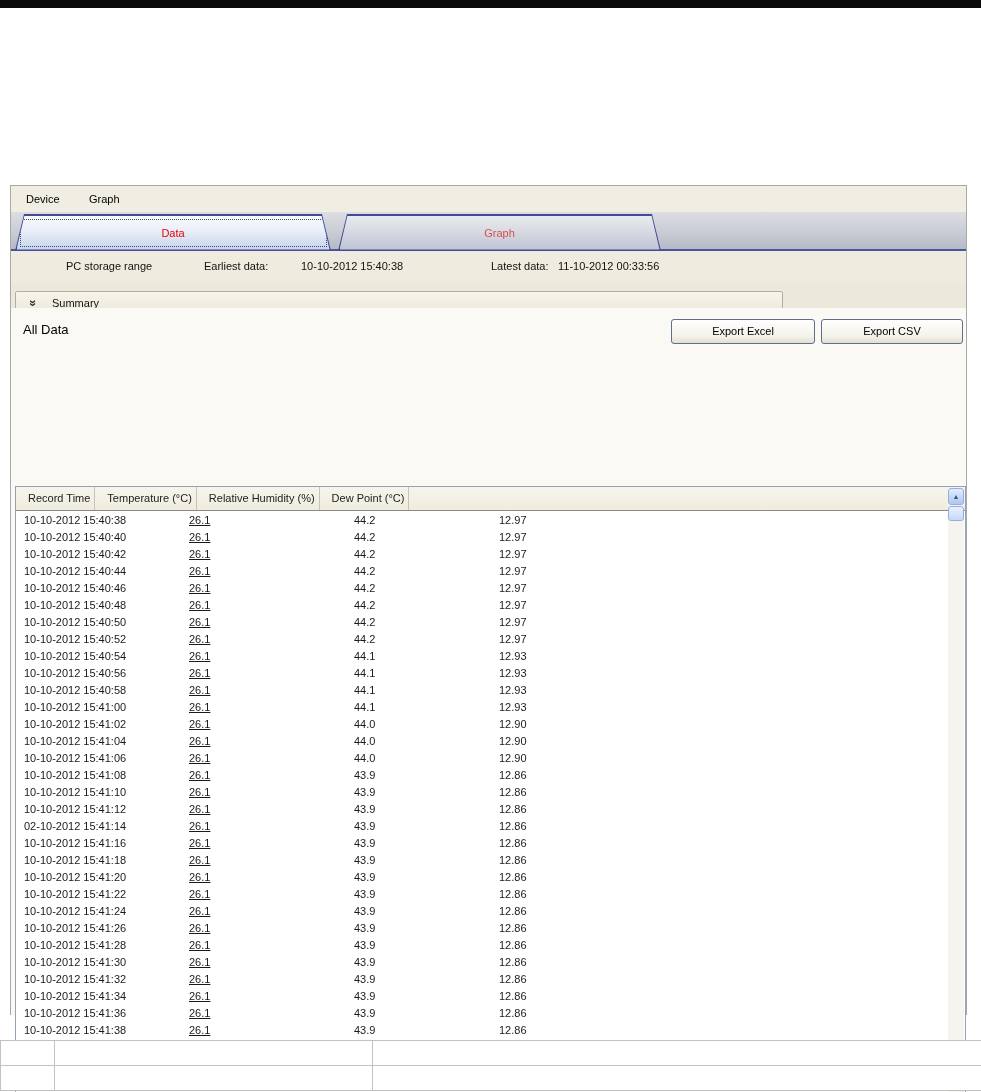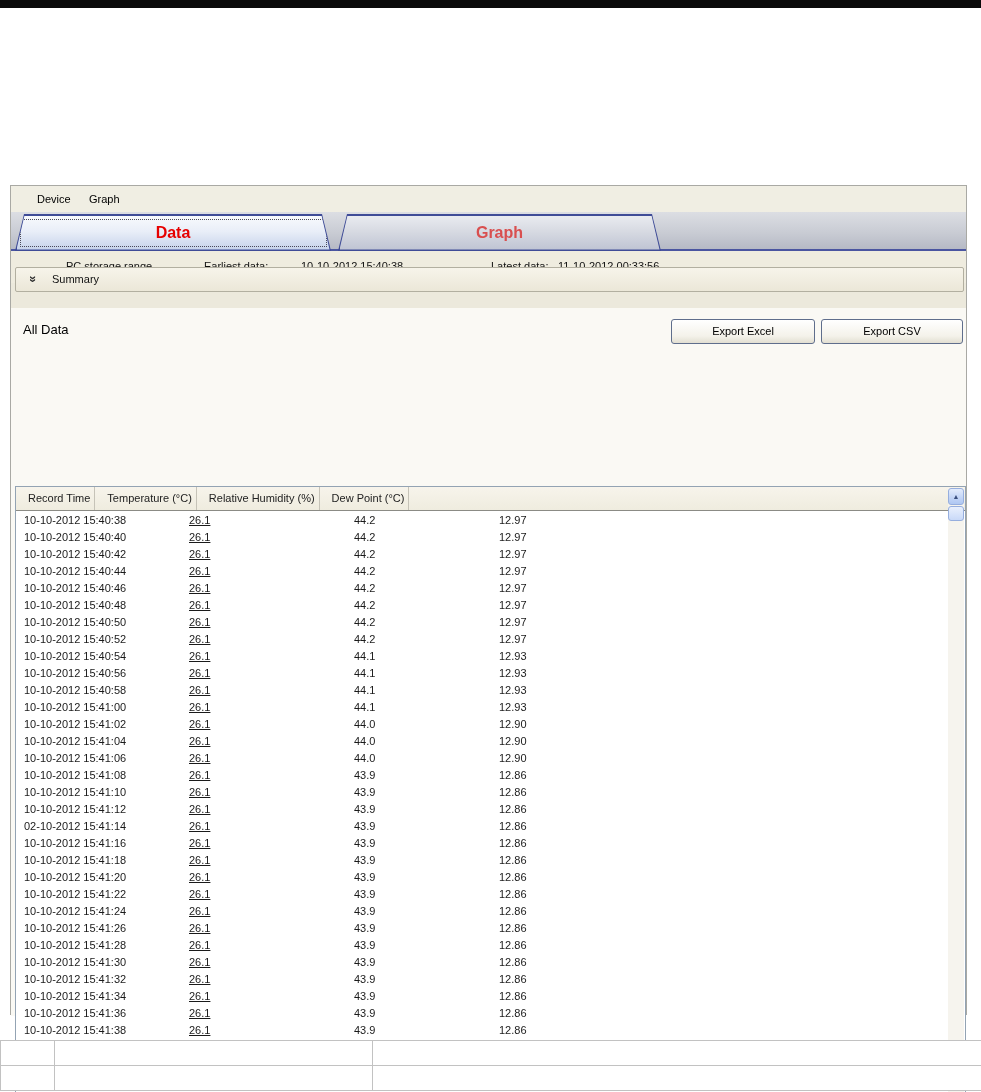--- a/index.html
+++ b/index.html
@@ -11,51 +11,51 @@
   #canvas{position:relative;width:981px;height:1092px;background:#fff;overflow:hidden;}
 
   .top-bar{position:absolute;left:0;top:0;width:981px;height:8px;background:#0a0a0a;}
 
   .app-window{position:absolute;left:10px;top:185px;width:957px;height:830px;
     background:var(--window-bg);border:1px solid #A9A9A4;}
 
   
   .menu-bar{position:absolute;left:0;top:0;width:100%;height:26px;background:#F0EEE3;}
   .menu-item{position:absolute;top:5px;font-size:11px;color:#000;padding:2px 6px;cursor:default;}
-  .menu-device{left:20px;} .menu-graph{left:72px;}
+  .menu-device{left:9px;} .menu-graph{left:72px;}
 
   
   .tab-strip{position:absolute;left:0;top:26px;width:100%;height:39px;
     background:linear-gradient(180deg,#DCDEE3 0%,#C8CBD3 55%,#B3B7C3 100%);}
   .strip-line{position:absolute;bottom:0;height:2px;background:var(--navy);}
   .strip-line.right{left:316px;right:0;}
   .strip-line.left{left:0;width:5px;}
   .tab{position:absolute;top:2px;height:37px;}
   .tab-shape{position:absolute;inset:0;background:#3F4C97;
     clip-path:polygon(9px 0,calc(100% - 9px) 0,100% 100%,0 100%);}
   .tab-fill{position:absolute;inset:1.5px;
     clip-path:polygon(8px 0,calc(100% - 8px) 0,100% 100%,0 100%);}
   .tab-data{left:4px;width:316px;}
   .tab-data .tab-fill{background:linear-gradient(180deg,#F8FAFD 0%,#E9EEF8 45%,#C6D3EB 100%);
     outline:1px dotted #4a4a5a;outline-offset:-4px;}
   .tab-graph{left:327px;width:323px;}
   .tab-graph .tab-fill{background:linear-gradient(180deg,#E9EBF0 0%,#D7DAE2 45%,#BFC4D3 100%);}
   .tab-label{position:absolute;inset:0;display:flex;align-items:center;justify-content:center;
-    font-size:16px;font-weight:bold;}
+    font-size:11px;font-weight:normal;}
   .tab-data .tab-label{color:var(--red-active);}
   .tab-graph .tab-label{color:var(--red-inactive);}
 
   
   .info-bar{position:absolute;left:0;top:65px;width:100%;height:32px;background:#EFECDF;}
   .info-bar span{position:absolute;top:9px;font-size:11px;color:#111;}
   .lbl-storage{left:15px;padding-left:40px;} .lbl-earliest{left:193px;} .val-earliest{left:290px;}
   .lbl-latest{left:480px;} .val-latest{left:547px;text-align:center;}
 
   
-  .summary-bar{position:absolute;left:4px;top:81px;width:949px;height:25px;
+  .summary-bar{position:absolute;left:4px;top:105px;width:768px;height:25px;
     background:linear-gradient(180deg,#F7F4EA 0%,#EBE7D8 100%);
     border:1px solid #B2AFA0;border-radius:2px;cursor:pointer;}
   .summary-bar .chev{position:absolute;left:14px;top:4px;font-size:12px;font-weight:bold;color:#333;
     display:inline-block;transform:rotate(90deg);}
   .summary-bar .txt{position:absolute;left:36px;top:5px;font-size:11px;color:#111;}
 
   
   .content-panel{position:absolute;left:0;top:122px;width:100%;height:708px;background:var(--panel-bg);}
   .page-title{position:absolute;left:12px;top:14px;font-size:13px;font-weight:normal;color:#000;}
   .btn{position:absolute;top:11px;height:25px;font-size:11px;color:#000;

